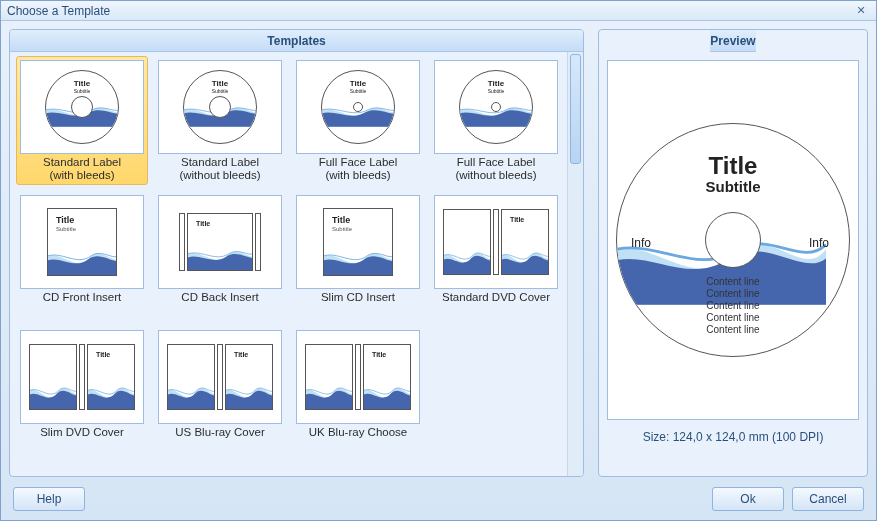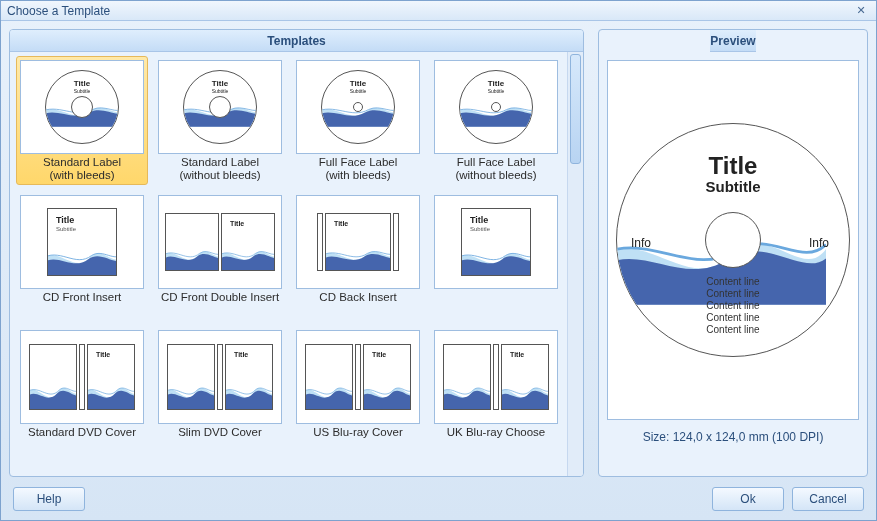--- a/index.html
+++ b/index.html
@@ -329,46 +329,20 @@
   <path d="M0,20 C22,6 42,30 62,16 C76,8 90,24 100,14" fill="none" stroke="#6aa8de" stroke-width="1"></path>
 </svg>
                     </div>
     </div>
                 </div>
     <div class="tile-label">CD Front Insert</div>
               </div>
               <div class="tile">
     <div class="thumb">
                   <div class="double">
-      <div class="rect" style="width:54px;height:58px;">
-                      <div class="wave">
-                        <svg class="wave-svg" viewBox="0 0 100 40" preserveAspectRatio="none">
-  <path d="M0,22 C20,2 40,38 60,18 C75,4 90,30 100,16 L100,40 L0,40 Z" fill="#bfe0f5"></path>
-  <path d="M0,26 C18,10 38,34 58,20 C74,10 90,28 100,20 L100,40 L0,40 Z" fill="#2f4fa0" opacity="0.85"></path>
-  <path d="M0,20 C22,6 42,30 62,16 C76,8 90,24 100,14" fill="none" stroke="#6aa8de" stroke-width="1"></path>
-</svg>
-                      </div>
-                    </div>
-      <div class="rect" style="width:54px;height:58px;">
-                      <div class="tt" style="font-size:7px;">Title</div>
-                      <div class="wave">
-                        <svg class="wave-svg" viewBox="0 0 100 40" preserveAspectRatio="none">
-  <path d="M0,22 C20,2 40,38 60,18 C75,4 90,30 100,16 L100,40 L0,40 Z" fill="#bfe0f5"></path>
-  <path d="M0,26 C18,10 38,34 58,20 C74,10 90,28 100,20 L100,40 L0,40 Z" fill="#2f4fa0" opacity="0.85"></path>
-  <path d="M0,20 C22,6 42,30 62,16 C76,8 90,24 100,14" fill="none" stroke="#6aa8de" stroke-width="1"></path>
-</svg>
-                      </div>
-                    </div>
-    </div>
-                </div>
-    <div class="tile-label">CD Front Double Insert</div>
-              </div>
-              <div class="tile">
-    <div class="thumb">
-                  <div class="double">
       <div class="spine" style="height:58px;"></div>
       <div class="rect" style="width:66px;height:58px;">
                       <div class="tt" style="font-size:7px;">Title</div>
                       <div class="wave">
                         <svg class="wave-svg" viewBox="0 0 100 40" preserveAspectRatio="none">
   <path d="M0,22 C20,2 40,38 60,18 C75,4 90,30 100,16 L100,40 L0,40 Z" fill="#bfe0f5"></path>
   <path d="M0,26 C18,10 38,34 58,20 C74,10 90,28 100,20 L100,40 L0,40 Z" fill="#2f4fa0" opacity="0.85"></path>
   <path d="M0,20 C22,6 42,30 62,16 C76,8 90,24 100,14" fill="none" stroke="#6aa8de" stroke-width="1"></path>
 </svg>
                       </div>
@@ -385,20 +359,21 @@
                     <div class="ts">Subtitle</div>
       <div class="wave">
                       <svg class="wave-svg" viewBox="0 0 100 40" preserveAspectRatio="none">
   <path d="M0,22 C20,2 40,38 60,18 C75,4 90,30 100,16 L100,40 L0,40 Z" fill="#bfe0f5"></path>
   <path d="M0,26 C18,10 38,34 58,20 C74,10 90,28 100,20 L100,40 L0,40 Z" fill="#2f4fa0" opacity="0.85"></path>
   <path d="M0,20 C22,6 42,30 62,16 C76,8 90,24 100,14" fill="none" stroke="#6aa8de" stroke-width="1"></path>
 </svg>
                     </div>
     </div>
                 </div>
+    <div class="tile-label">Slim CD Insert</div>
               </div>
               <div class="tile">
     <div class="thumb">
                   <div class="double">
       <div class="rect" style="width:48px;height:66px;">
                       <div class="wave">
                         <svg class="wave-svg" viewBox="0 0 100 40" preserveAspectRatio="none">
   <path d="M0,22 C20,2 40,38 60,18 C75,4 90,30 100,16 L100,40 L0,40 Z" fill="#bfe0f5"></path>
   <path d="M0,26 C18,10 38,34 58,20 C74,10 90,28 100,20 L100,40 L0,40 Z" fill="#2f4fa0" opacity="0.85"></path>
   <path d="M0,20 C22,6 42,30 62,16 C76,8 90,24 100,14" fill="none" stroke="#6aa8de" stroke-width="1"></path>

